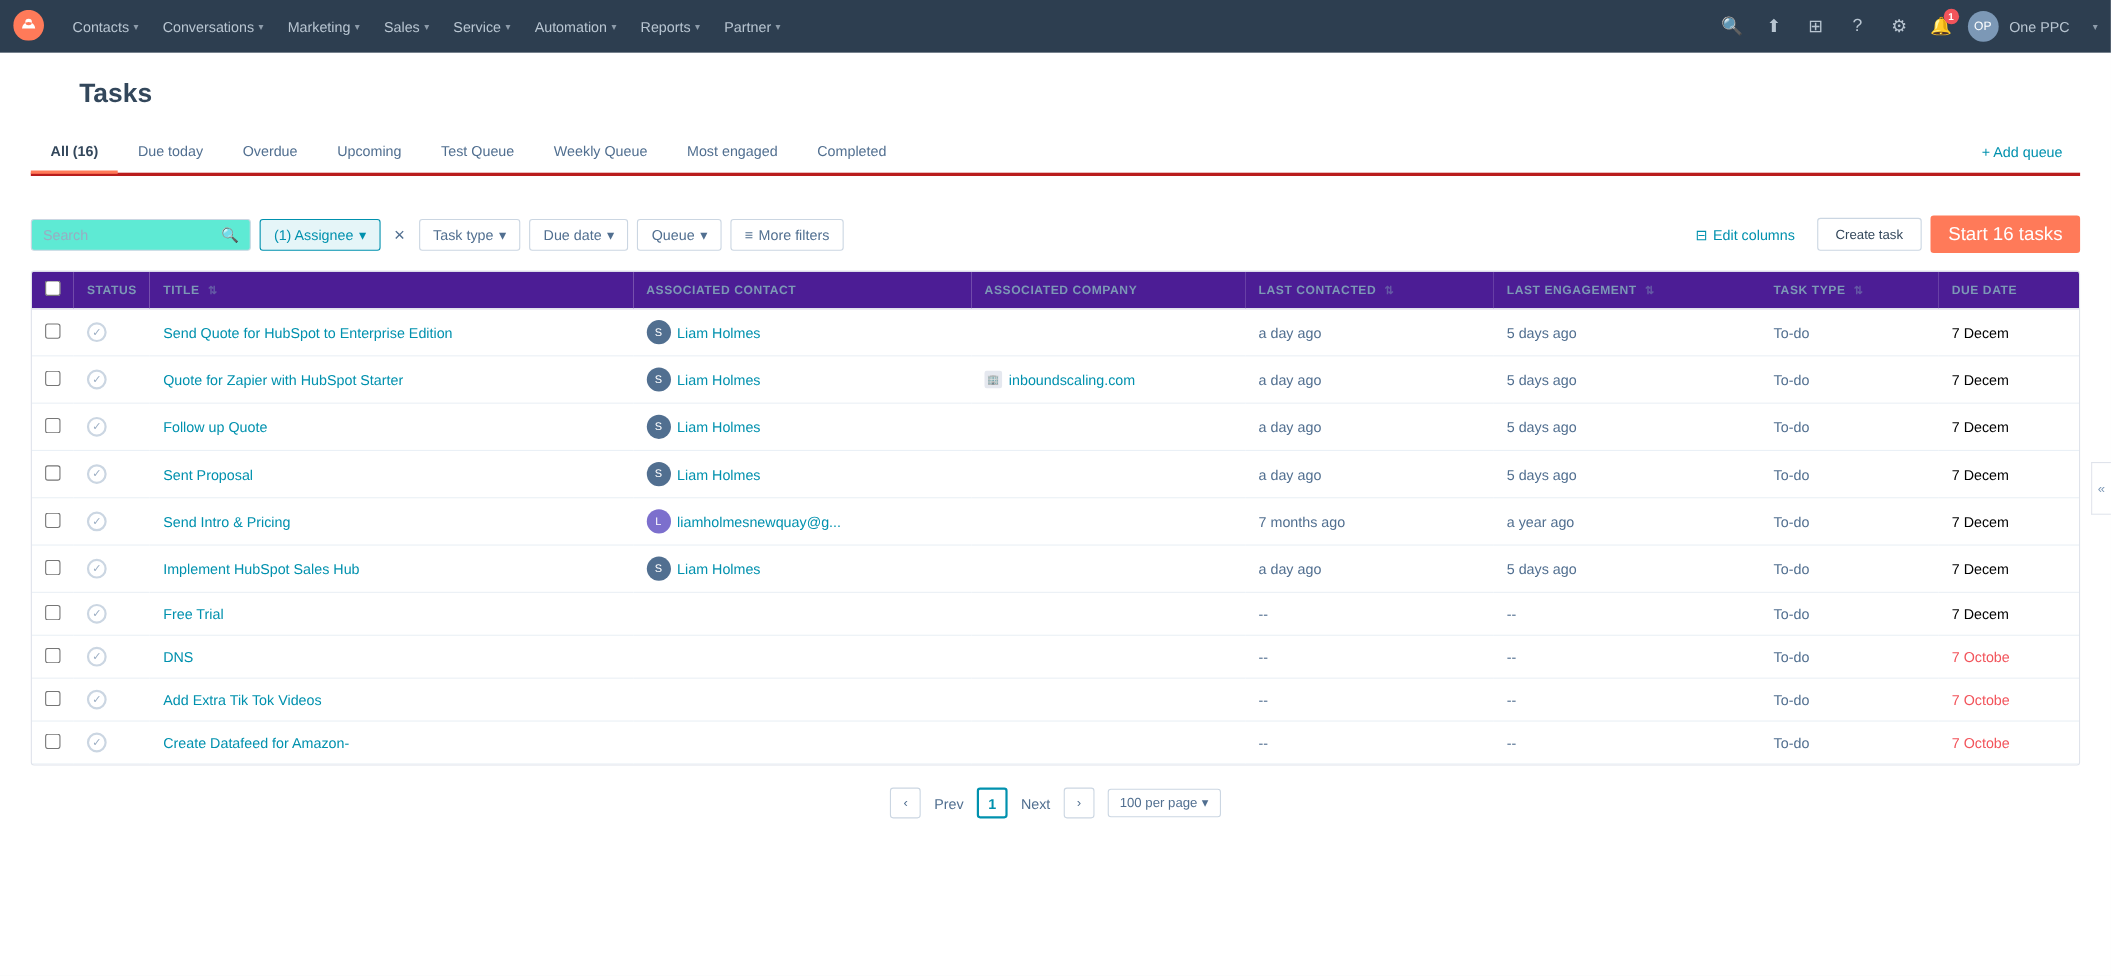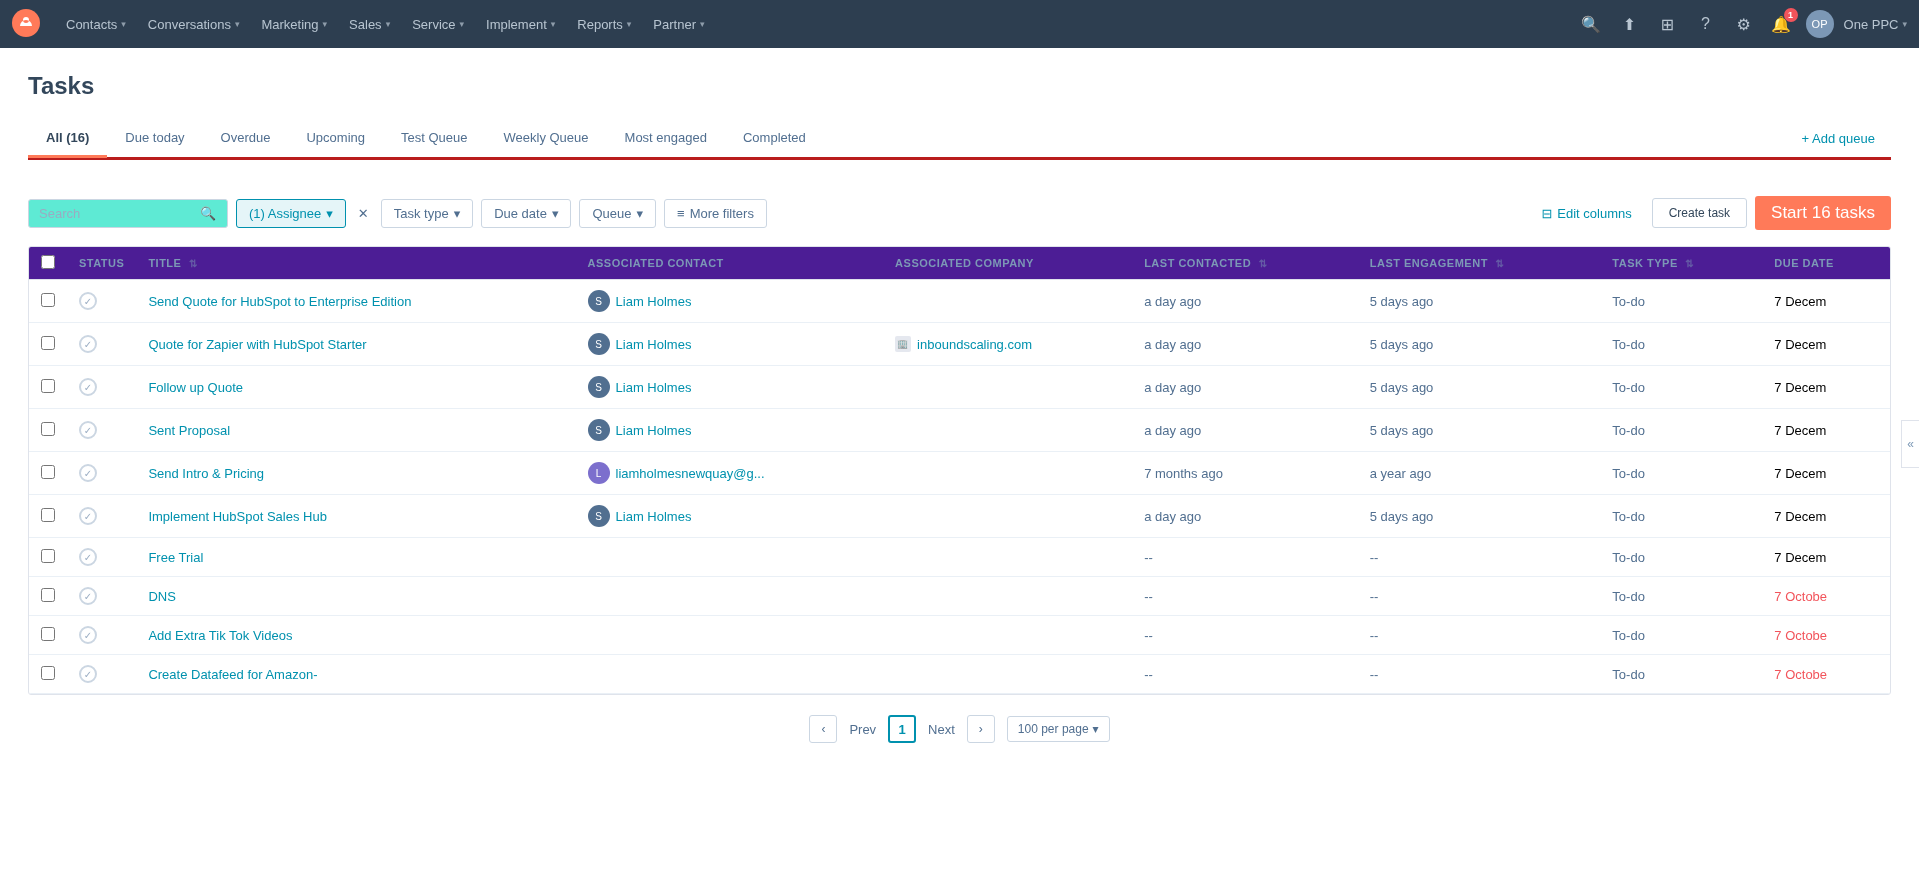--- a/index.html
+++ b/index.html
@@ -80,41 +80,42 @@
       color: #fff;
       font-size: 11px;
       cursor: pointer;
     }
     .nav-account {
       color: #b8c5d1;
       font-size: 13px;
       cursor: pointer;
       display: flex;
       align-items: center;
-      gap: 4px;
+      gap: 21px;
     }
 
     
     .main-container {
       display: flex;
       height: calc(100vh - 48px);
     }
     .content-area {
       flex: 1;
       overflow: auto;
       padding: 24px 28px;
       background: #fff;
     }
 
     
     .page-title {
       font-size: 24px;
       font-weight: 600;
       color: #33475b;
       margin-bottom: 20px;
+      margin-left: 44px;
     }
 
     
     .tabs-bar {
       display: flex;
       align-items: center;
       border-bottom: 3px solid #b91c1c;
       margin-bottom: 36px;
     }
     .tab {
@@ -424,21 +425,21 @@
     </div>
     <div class="nav-item">
       <span>Sales</span>
       <span class="nav-chevron">▾</span>
     </div>
     <div class="nav-item">
       <span>Service</span>
       <span class="nav-chevron">▾</span>
     </div>
     <div class="nav-item">
-      <span>Implement</span>
+      <span>Automation</span>
       <span class="nav-chevron">▾</span>
     </div>
     <div class="nav-item">
       <span>Reports</span>
       <span class="nav-chevron">▾</span>
     </div>
     <div class="nav-item">
       <span>Partner</span>
       <span class="nav-chevron">▾</span>
     </div>

